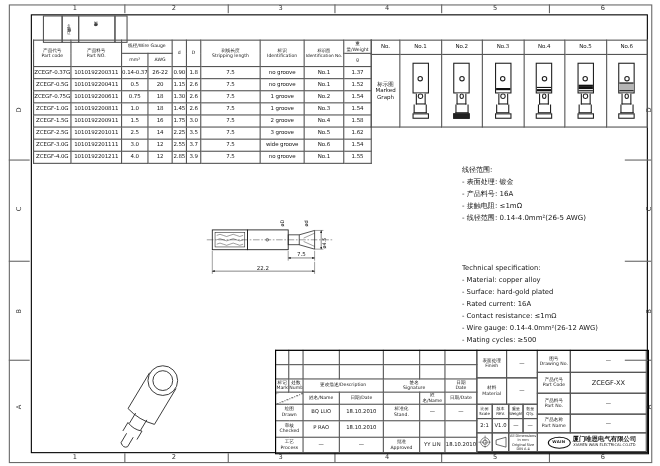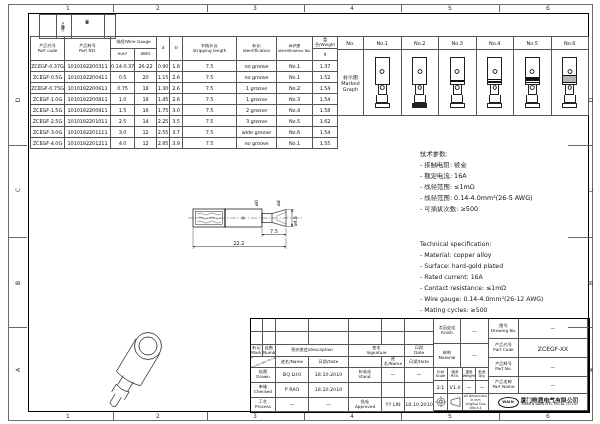--- a/index.html
+++ b/index.html
@@ -397,27 +397,26 @@
       <path d="M72,37.2 L52.4,69.8 M48,22.8 L28.4,55.4"></path>
       <path d="M52.4,69.8 Q38.3,66.0 28.4,55.4"></path>
       <path d="M45.5,65.7 L39.8,75.1 M35.3,59.5 L29.6,68.9"></path>
       <path d="M41.1,75.9 Q33.2,74.6 28.3,68.1"></path>
       <path d="M41.1,75.9 L36.5,83.6 M28.3,68.1 L23.7,75.8"></path>
       <path d="M33.1,81.5 L28,90.1 M27.1,77.9 L22,86.5 M28,90.1 Q24,91.8 22,86.5"></path>
     </g>
   </svg>
 
   <div class="specs" style="top:149px">
-    <div class="ln">技术参数:</div>
+    <div class="ln">线径范围:</div>
     <div>
-        <div class="ln">- 接触电阻: 镀金</div>
-        <div class="ln">- 额定电流: 16A</div>
-        <div class="ln">- 线径范围: ≤1mΩ</div>
+        <div class="ln">- 表面处理: 镀金</div>
+        <div class="ln">- 产品料号: 16A</div>
+        <div class="ln">- 接触电阻: ≤1mΩ</div>
         <div class="ln">- 线径范围: 0.14-4.0mm²(26-5 AWG)</div>
-        <div class="ln">- 可插拔次数: ≥500</div>
       </div>
   </div>
   <div class="specs" style="top:239px;font-size:6.2px;line-height:10.5px">
     <div class="ln">Technical specification:</div>
     <div>
         <div class="ln">- Material: copper alloy</div>
         <div class="ln">- Surface: hard-gold plated</div>
         <div class="ln">- Rated current: 16A</div>
         <div class="ln">- Contact resistance: ≤1mΩ</div>
         <div class="ln">- Wire gauge: 0.14-4.0mm²(26-12 AWG)</div>

